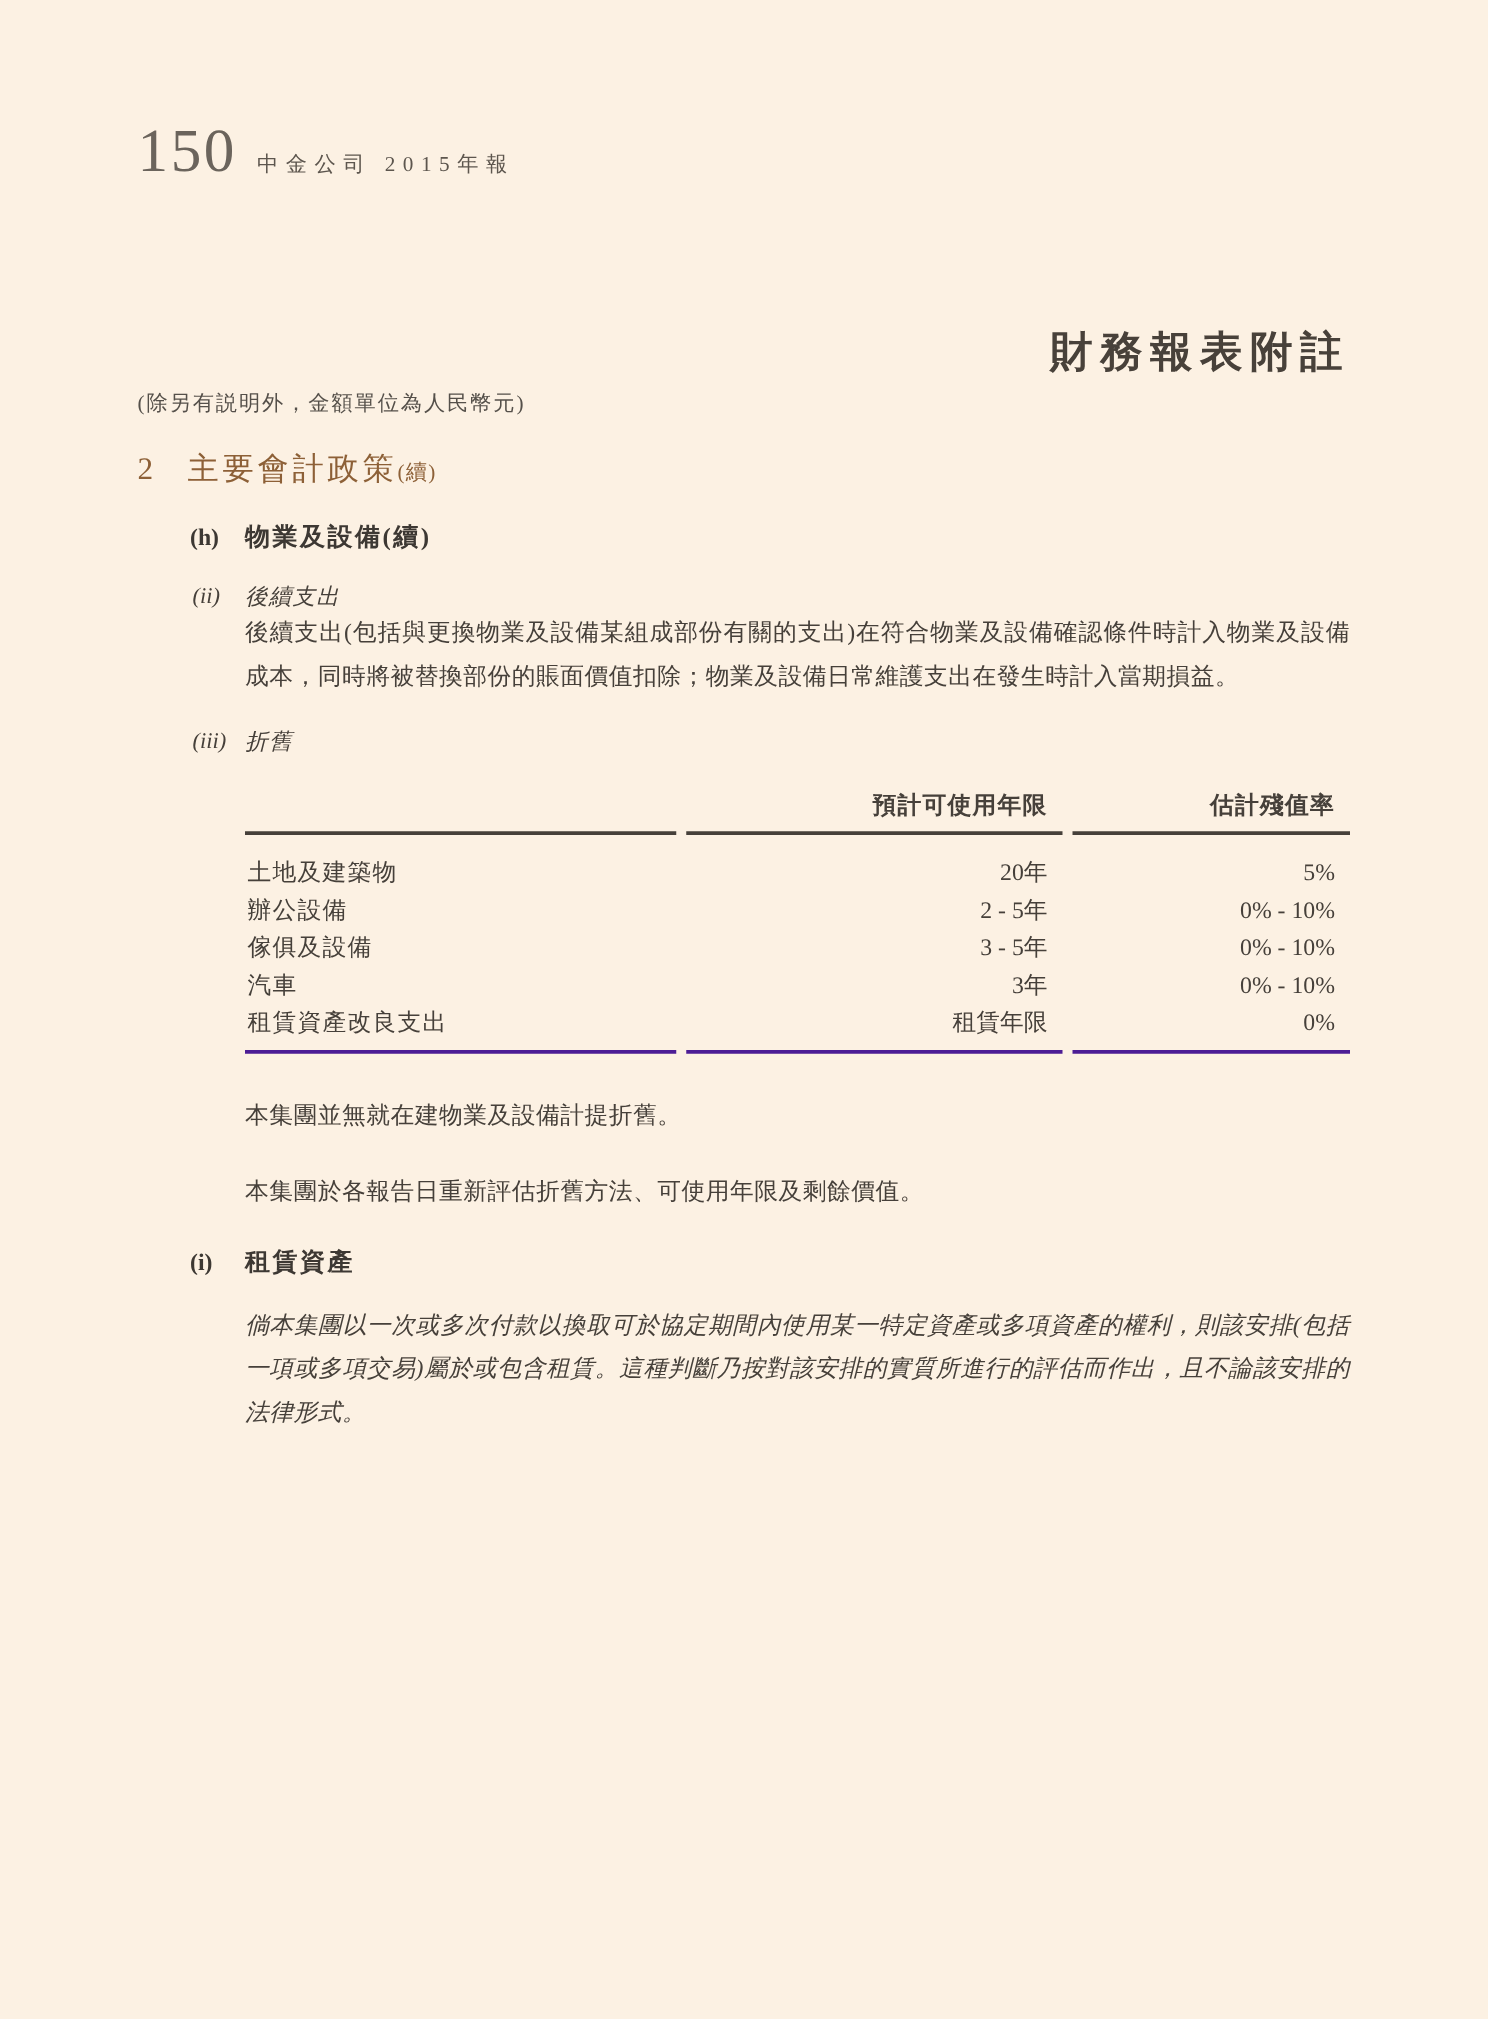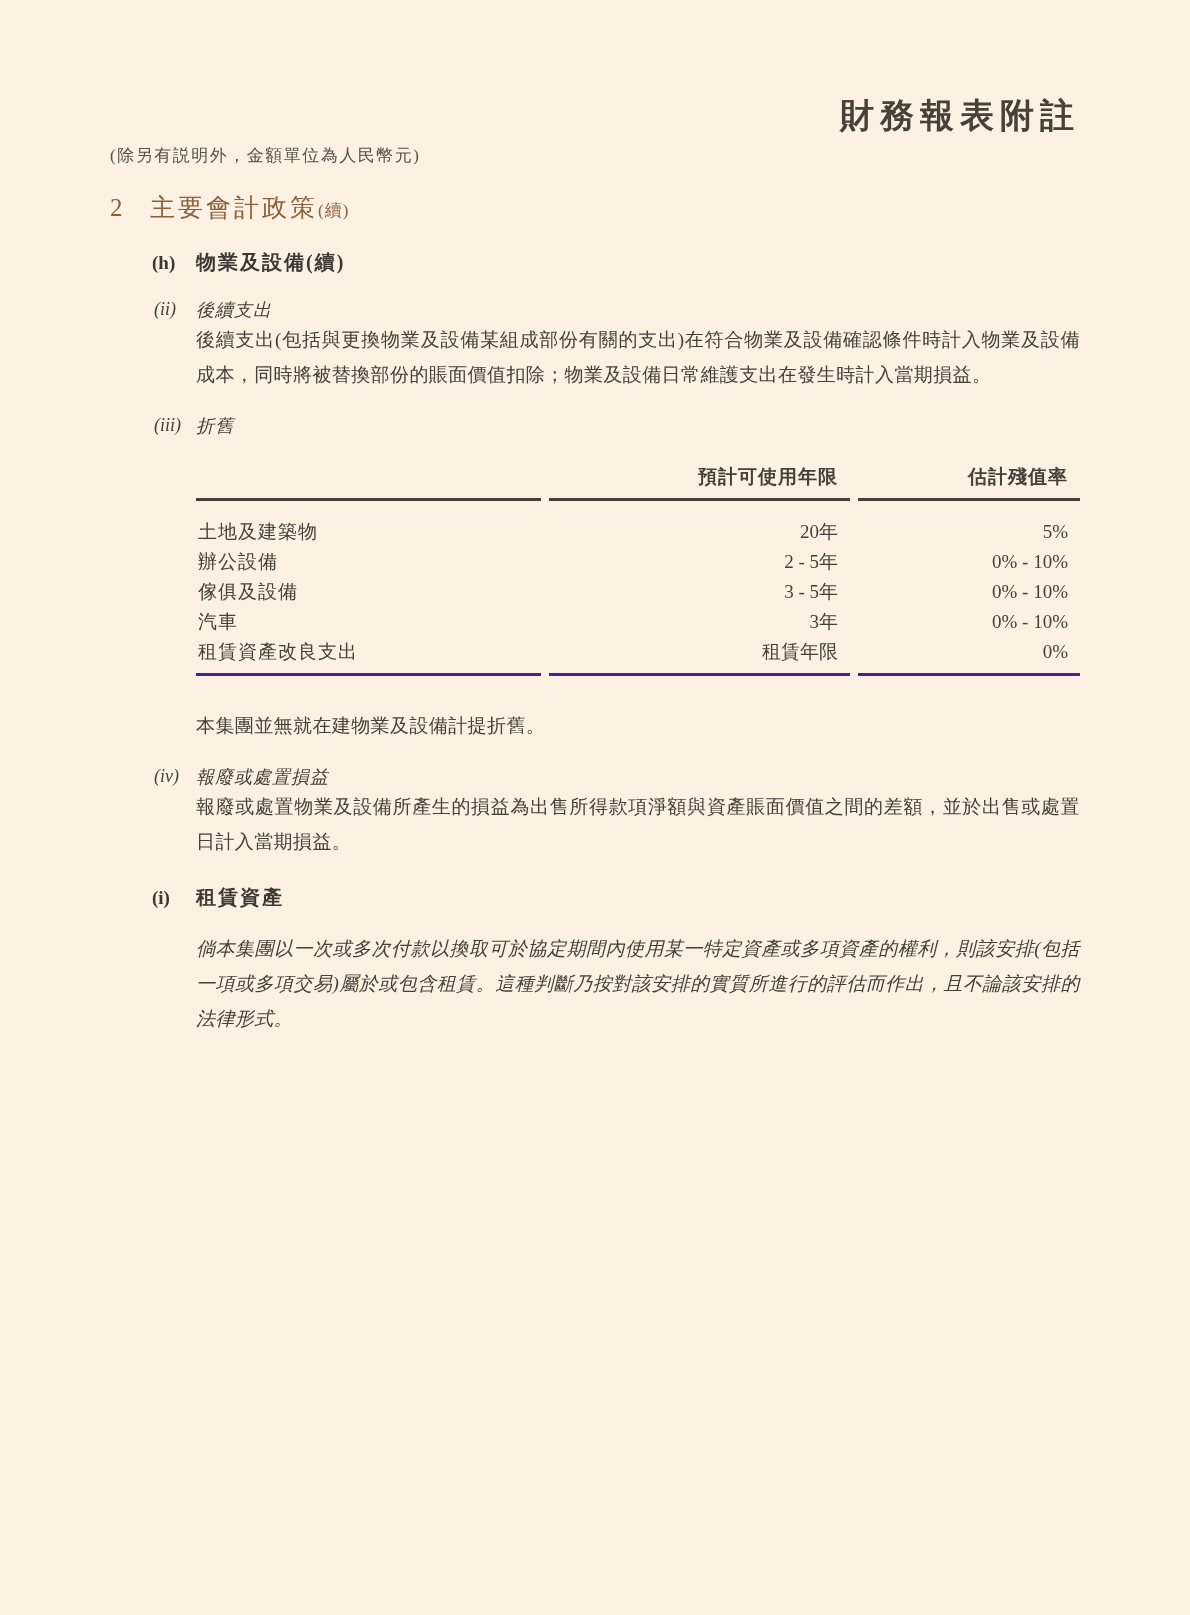--- a/index.html
+++ b/index.html
@@ -147,20 +147,24 @@
   .note-para.first { margin-top: 32px; }
 
   
   .sub-block .sub-body-full { margin-left: 44px; font-style: italic; }
 </style>
 </head>
 <body>
 
 <div class="page">
 
+  <div class="running-head">
+    <span class="page-num">150</span>
+    <span class="brand">中金公司 2015年報</span>
+  </div>
 
   <h1 class="doc-title">財務報表附註</h1>
   <div class="doc-subtitle">(除另有説明外，金額單位為人民幣元)</div>
 
   <div class="sec-head">
     <span class="sec-num">2</span>
     <h2 class="sec-title"><span>主要會計政策</span><span class="cont">(續)</span></h2>
   </div>
 
   <div class="sub-block">
@@ -217,30 +221,24 @@
                 <tr>
                   <td class="cat">租賃資產改良支出</td>
                   <td>租賃年限</td>
                   <td>0%</td>
                 </tr>
               </tbody>
             </table>
           </div>
 
           <p class="body-text note-para first">本集團並無就在建物業及設備計提折舊。</p>
+          <p class="body-text note-para">本集團於各報告日重新評估折舊方法、可使用年限及剩餘價值。</p>
         </div>
       </div>
 
-      <div class="roman-item">
-        <span class="roman-label">(iv)</span>
-        <div class="roman-body">
-          <div class="roman-title">報廢或處置損益</div>
-          <p class="body-text">報廢或處置物業及設備所產生的損益為出售所得款項淨額與資產賬面價值之間的差額，並於出售或處置日計入當期損益。</p>
-        </div>
-      </div>
 
     </div>
   </div>
 
   <div class="sub-block">
     <div class="sub-head">
       <span class="sub-label">(i)</span>
       <h3 class="sub-title">租賃資產</h3>
     </div>
     <div class="sub-body-full">

